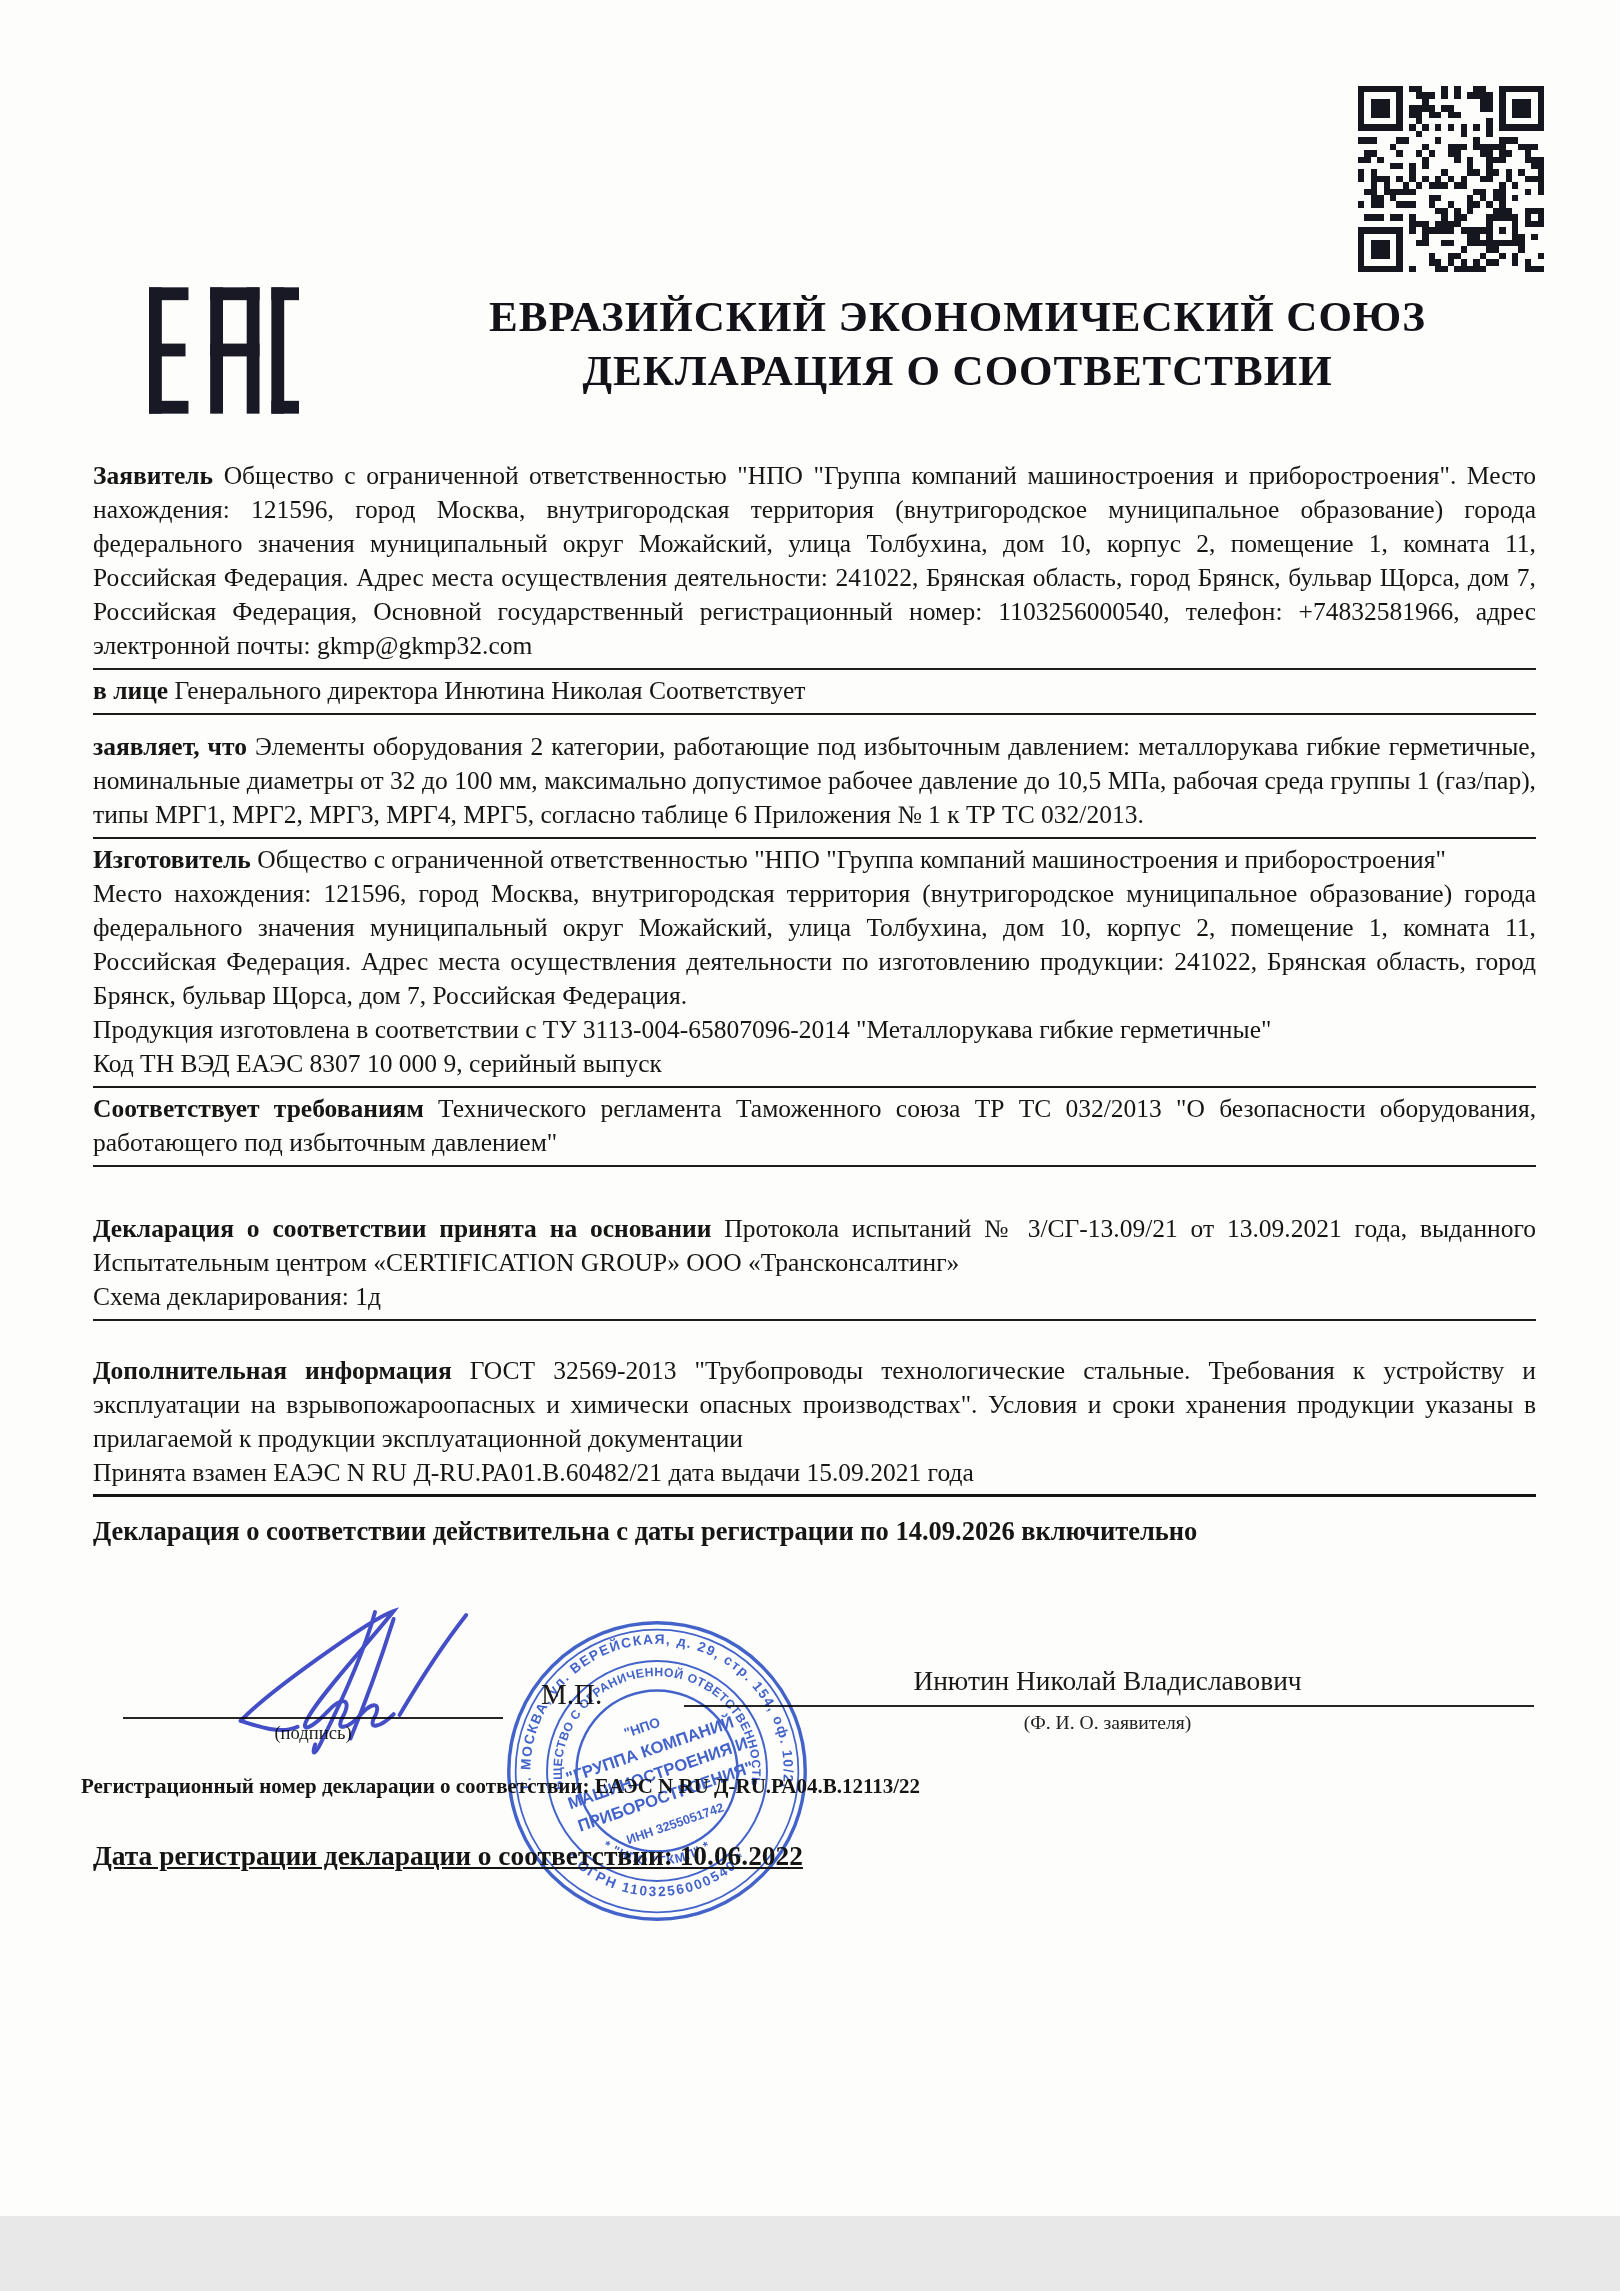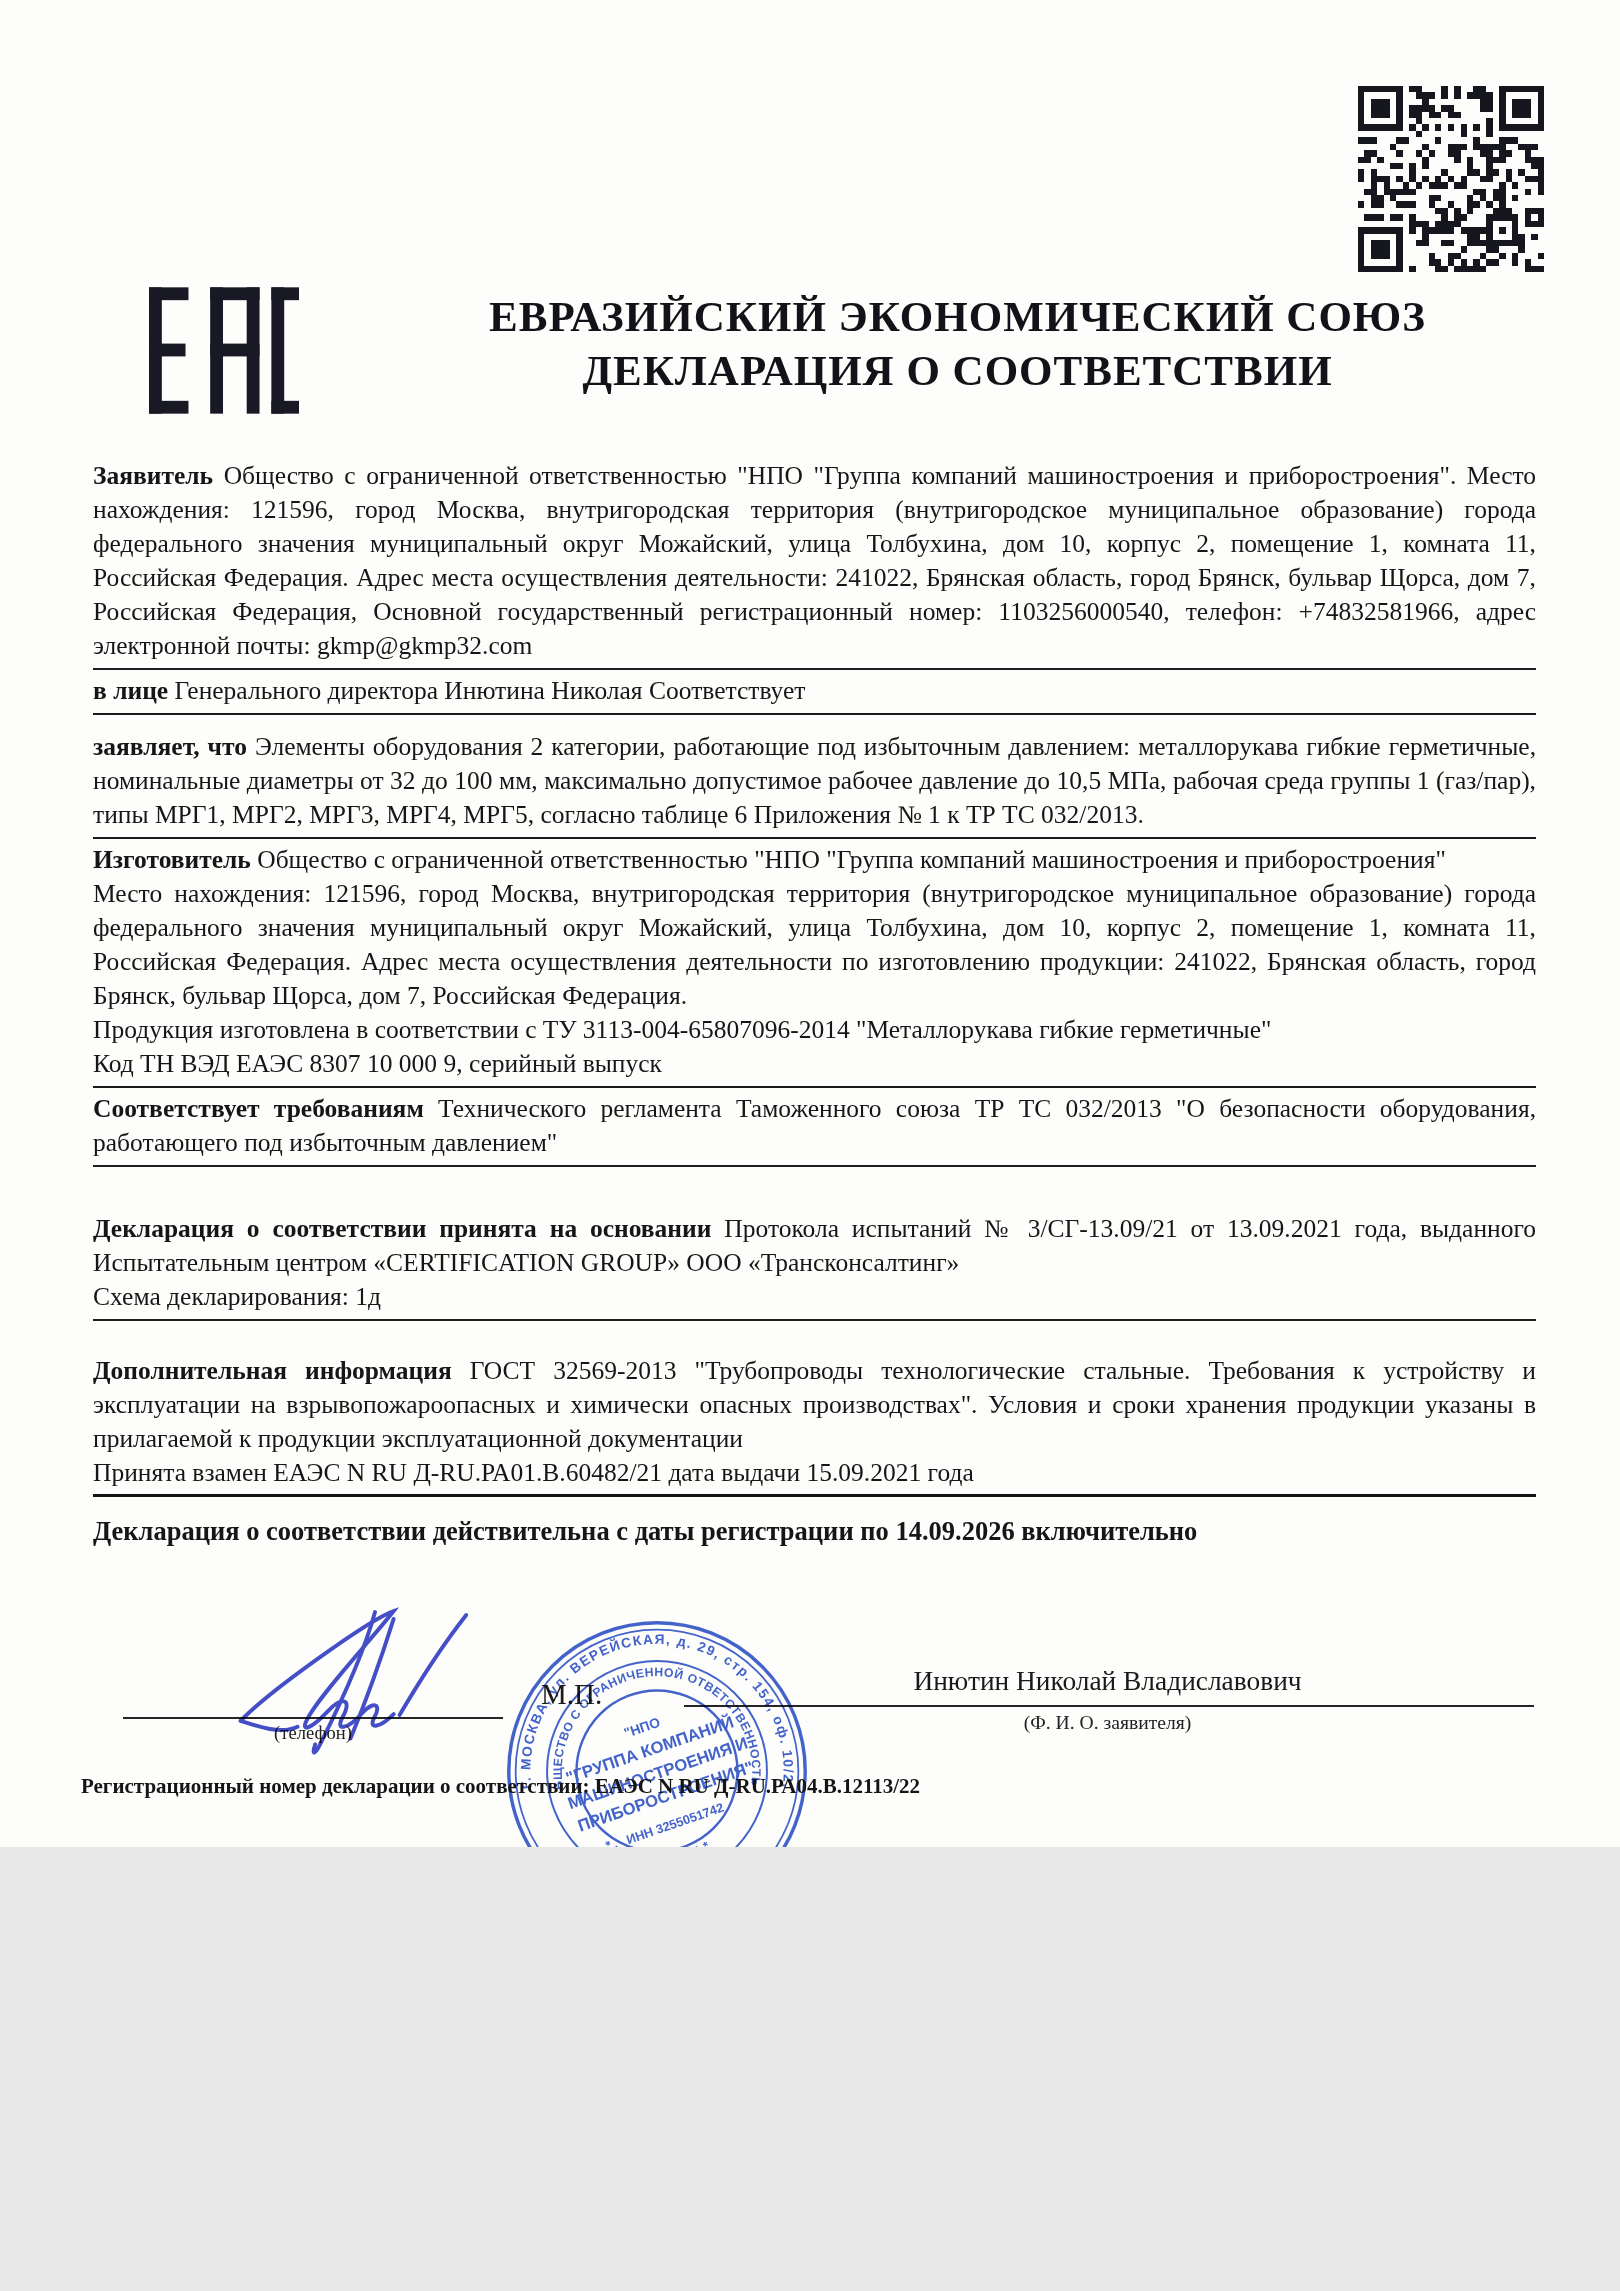--- a/index.html
+++ b/index.html
@@ -1,17 +1,17 @@
 <!DOCTYPE html>
 <html><head>
 <meta charset="utf-8">
 <style>
   html,body { margin:0; padding:0; background:#e8e8e8; }
   .page {
-    position:relative; width:1620px; height:1847px; margin:0 auto;
+    position:relative; width:1620px; height:2216px; margin:0 auto;
     background:#fdfdfb; overflow:hidden; color:#161616;
     font-family:"Liberation Serif", serif;
   }
   
   .qr { position:absolute; left:1358px; top:86px; width:186px; height:186px; }
   
   .eac { position:absolute; left:149px; top:287px; width:150px; height:127px; }
   
   .title {
     position:absolute; left:380px; top:290px; width:1155px;
@@ -482,21 +482,21 @@
 
     <div class="sec sec-additional">
       <p><b>Дополнительная информация</b> <span>ГОСТ 32569-2013 "Трубопроводы технологические стальные. Требования к устройству и эксплуатации на взрывопожароопасных и химически опасных производствах". Условия и сроки хранения продукции указаны в прилагаемой к продукции эксплуатационной документации</span></p>
       <p class="nojust">Принята взамен ЕАЭС N RU Д-RU.РА01.В.60482/21 дата выдачи 15.09.2021 года</p>
     </div>
 
     <div class="validity">Декларация о соответствии действительна с даты регистрации по 14.09.2026 включительно</div>
   </div>
 
   <div class="sig-line-left"></div>
-  <div class="sig-label-left">(телефон)</div>
+  <div class="sig-label-left">(подпись)</div>
   <div class="mp">М.П.</div>
   <div class="sig-line-right"></div>
   <div class="fio-name">Инютин Николай Владиславович</div>
   <div class="fio-label">(Ф. И. О. заявителя)</div>
 
   <svg class="autograph" viewBox="0 0 258 168">
     <g fill="none" stroke="#3945c8" stroke-width="4" stroke-linecap="round" opacity="0.95">
       <path d="M16,116 C42,88 148,12 172,4 C152,30 96,90 84,114 C76,129 88,124 105,106 C120,90 130,94 120,112 C112,126 124,126 140,108 C152,95 160,99 152,113 C146,125 158,123 172,109"></path>
       <path d="M153,5 C143,42 118,98 97,140 C92,150 88,152 92,140"></path>
       <path d="M172,12 C160,50 142,100 128,134"></path>

